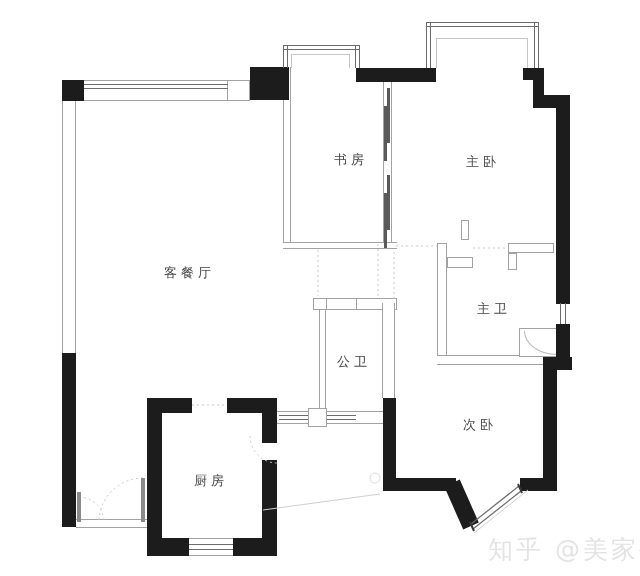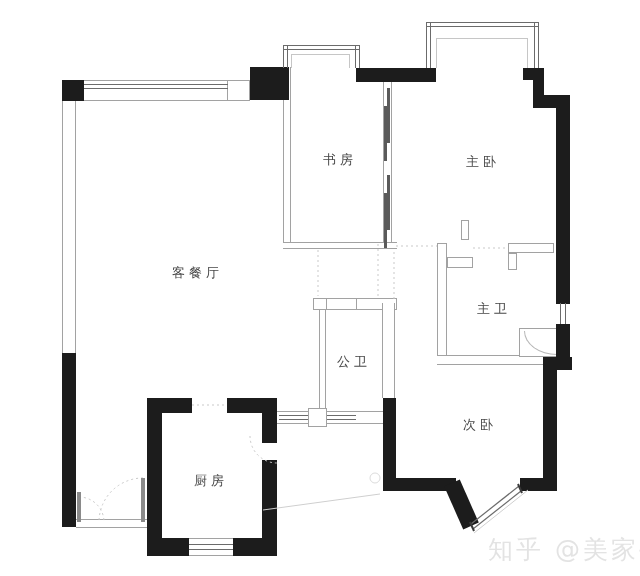--- a/index.html
+++ b/index.html
@@ -117,22 +117,22 @@
     <line x1="263" y1="510" x2="380" y2="494" stroke="#cfcfcf" stroke-width="1"></line>
     <line x1="474" y1="533" x2="528" y2="490" stroke="#cfcfcf" stroke-width="1"></line>
     <circle cx="375" cy="478" r="5" fill="none" stroke="#dcdcdc" stroke-width="1"></circle>
     <line x1="452" y1="483" x2="471" y2="526" stroke="#1c1c1c" stroke-width="17"></line>
     <line x1="471" y1="524" x2="519" y2="486" stroke="#6b6b6b" stroke-width="1.2"></line>
     <line x1="473" y1="529" x2="521" y2="491" stroke="#6b6b6b" stroke-width="1.2"></line>
     <line x1="470" y1="522" x2="474" y2="531" stroke="#3a3a3a" stroke-width="2"></line>
     <line x1="518" y1="484" x2="522" y2="493" stroke="#3a3a3a" stroke-width="2"></line>
   </svg>
 
-  <div class="lbl" style="left:172px;top:264px">客餐厅</div>
-  <div class="lbl" style="left:323px;top:151px">书房</div>
+  <div class="lbl" style="left:164px;top:264px">客餐厅</div>
+  <div class="lbl" style="left:334px;top:151px">书房</div>
   <div class="lbl" style="left:466px;top:153px">主卧</div>
   <div class="lbl" style="left:477px;top:300px">主卫</div>
   <div class="lbl" style="left:337px;top:353px">公卫</div>
   <div class="lbl" style="left:463px;top:416px">次卧</div>
   <div class="lbl" style="left:194px;top:472px">厨房</div>
 
   <div class="wm" style="left:488px;top:533px">知乎 @美家手记</div>
 
 </div>
 

